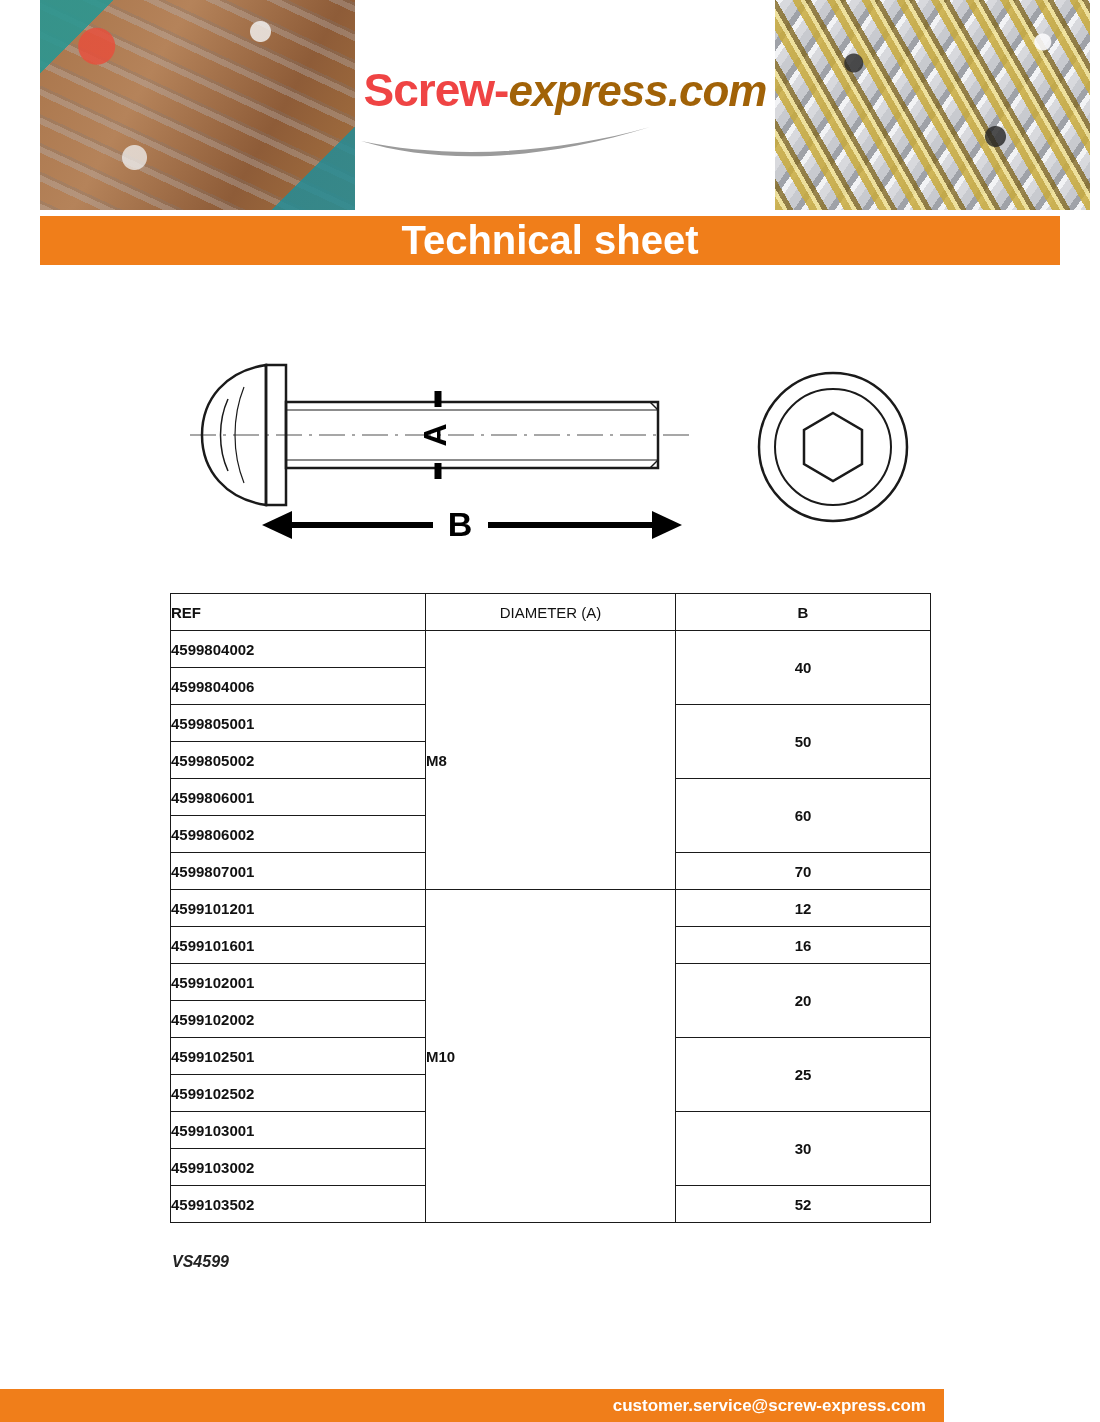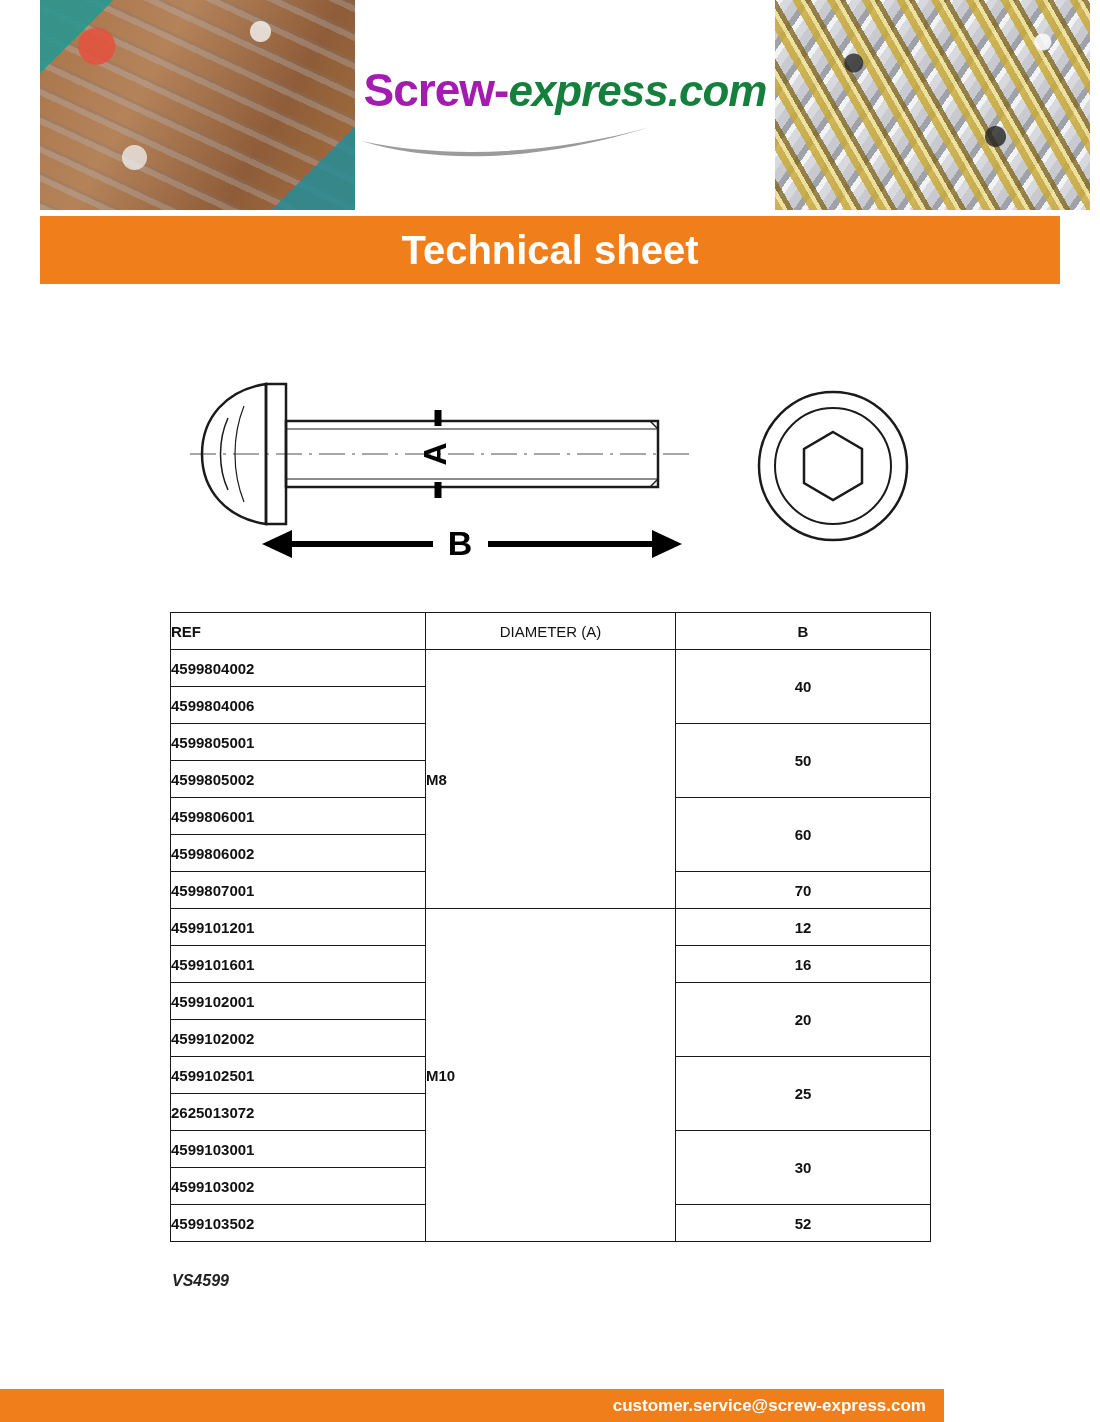--- a/index.html
+++ b/index.html
@@ -49,36 +49,36 @@
     display: flex;
     flex-direction: column;
     align-items: center;
     justify-content: center;
     padding-top: 12px;
   }
   .logo-line { white-space: nowrap; }
   .logo-part1 {
     font-size: 46px;
     font-weight: bold;
-    color: #a21caf;
+    color: #ef4444;
     letter-spacing: -1px;
   }
   .logo-part2 {
     font-size: 44px;
     font-weight: bold;
     font-style: italic;
-    color: #15803d;
+    color: #a16207;
     letter-spacing: -1px;
   }
   .logo-swoosh { margin-top: 2px; margin-right: 120px; }
 
   
   .banner {
     margin: 6px 40px 0 40px;
-    height: 68px;
+    height: 49px;
     background: #f07e1a;
     display: flex;
     align-items: center;
     justify-content: center;
   }
   .banner-title {
     color: #ffffff;
     font-size: 40px;
     font-weight: bold;
     letter-spacing: 0px;
@@ -260,21 +260,21 @@
           <td class="b-cell" rowspan="2">20</td>
         </tr>
         <tr>
           <td class="ref-cell">4599102002</td>
         </tr>
         <tr>
           <td class="ref-cell">4599102501</td>
           <td class="b-cell" rowspan="2">25</td>
         </tr>
         <tr>
-          <td class="ref-cell">2625013072</td>
+          <td class="ref-cell">4599102502</td>
         </tr>
         <tr>
           <td class="ref-cell">4599103001</td>
           <td class="b-cell" rowspan="2">30</td>
         </tr>
         <tr>
           <td class="ref-cell">4599103002</td>
         </tr>
         <tr>
           <td class="ref-cell">4599103502</td>

